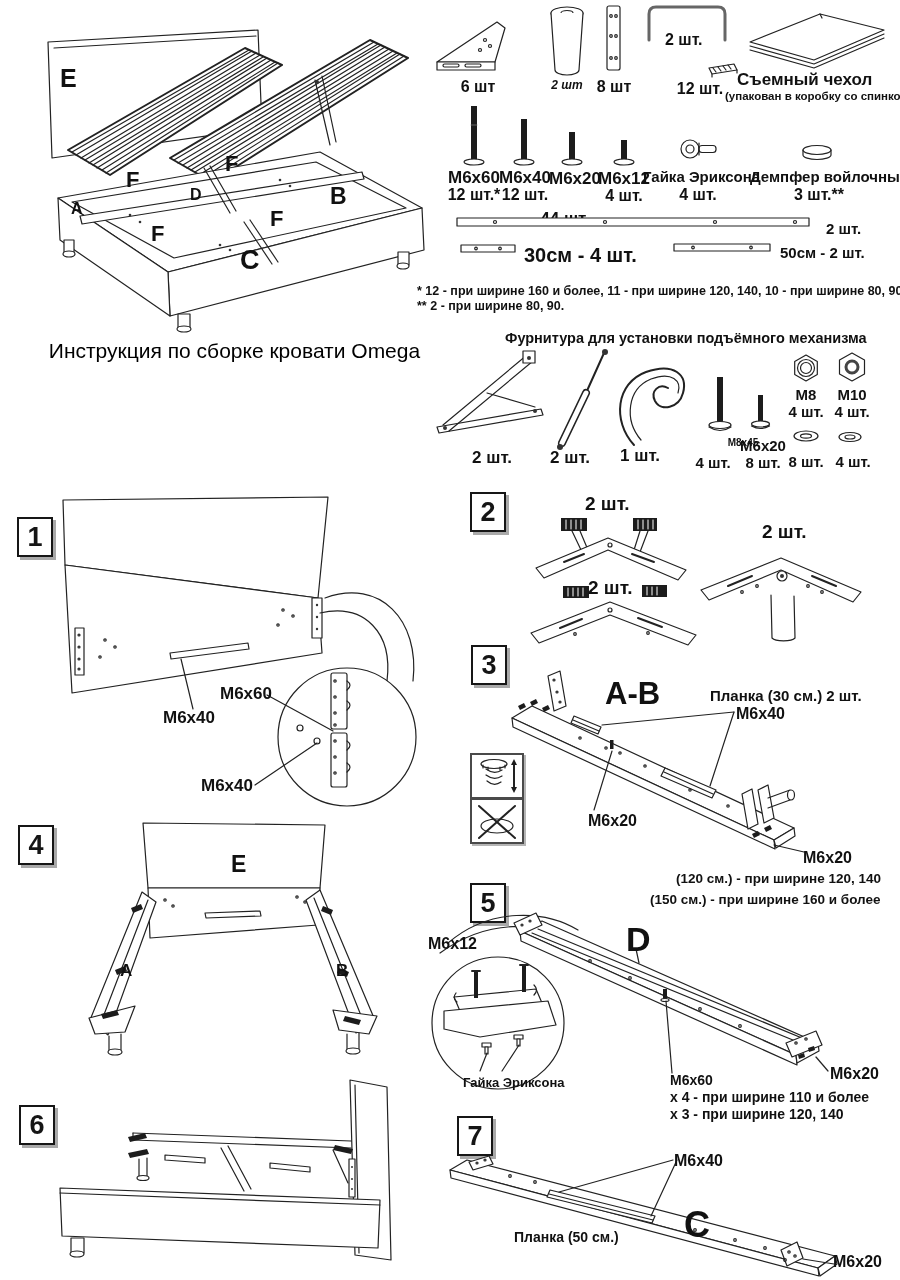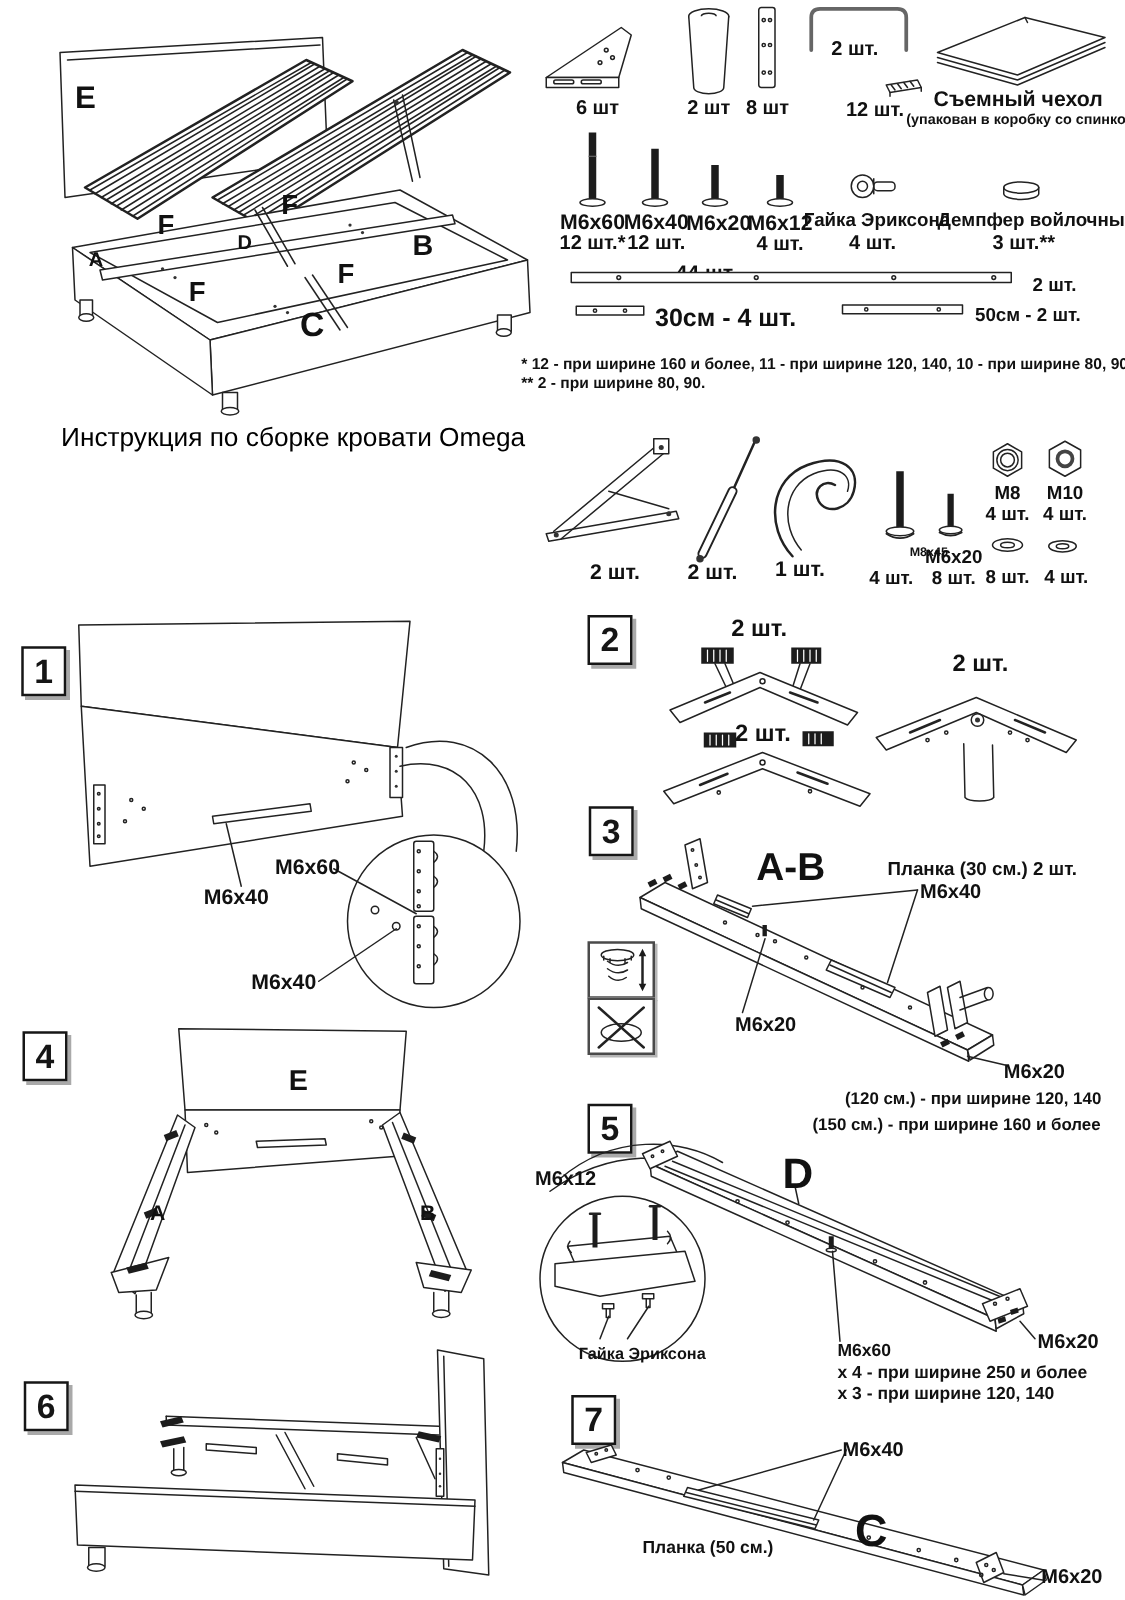--- a/index.html
+++ b/index.html
@@ -83,21 +83,21 @@
       <circle cx="55" cy="28" r="1.5"></circle>
       <circle cx="45" cy="32" r="1.5"></circle>
   </svg>
   <div class="L Lc" style="left:448px;top:78px;width:60px;font-size:16px;">6 шт</div>
 
   <svg style="left:547px;top:4px" width="40" height="78" viewBox="0 0 40 78">
     <ellipse class="w" cx="20" cy="9" rx="16" ry="6"></ellipse>
     <ellipse cx="20" cy="9" rx="6" ry="2.5"></ellipse>
     <path class="w" d="M4,9 L8,66 A12,5 0 0 0 32,66 L36,9"></path>
   </svg>
-  <div class="L Lc" style="left:537px;top:78px;width:60px;font-size:16px;">2 шт</div>
+  <div class="L Lc" style="left:537px;top:78px;width:60px;font-size:12px;font-style:italic;">2 шт</div>
 
   <svg style="left:603px;top:4px" width="22" height="70" viewBox="0 0 22 70">
     <rect class="w" x="4" y="2" width="13" height="64" rx="2"></rect>
     <circle cx="8" cy="12" r="1.3"></circle>
       <circle cx="13" cy="12" r="1.3"></circle>
     <circle cx="8" cy="32" r="1.3"></circle>
       <circle cx="13" cy="32" r="1.3"></circle>
     <circle cx="8" cy="54" r="1.3"></circle>
       <circle cx="13" cy="54" r="1.3"></circle>
   </svg>
@@ -115,21 +115,21 @@
       <line x1="31" y1="10" x2="31" y2="13"></line>
   </svg>
   <div class="L Lc" style="left:670px;top:80px;width:60px;font-size:16px;">12 шт.</div>
 
   <svg style="left:742px;top:8px" width="150" height="62" viewBox="0 0 150 62">
     <polygon class="w" points="8,34 78,6 142,22 72,52"></polygon>
     <polyline points="8,38 72,56 142,26"></polyline>
     <polyline points="8,42 72,60 142,30"></polyline>
     <line x1="78" y1="6" x2="80" y2="10"></line>
   </svg>
-  <div class="L" style="left:737px;top:70px;width:155px;text-align:center;font-size:17px;">Съемный чехол</div>
+  <div class="L" style="left:737px;top:70px;width:155px;font-size:17px;">Съемный чехол</div>
   <div class="L" style="left:725px;top:90px;width:175px;text-align:center;font-size:11.5px;">(упакован в коробку со спинкой)</div>
 
   <svg style="left:462px;top:105px" width="24" height="62" viewBox="0 0 24 62">
     <rect class="k" x="9" y="1" width="6" height="55"></rect>
       <line x1="9" y1="20" x2="15" y2="20" style="stroke:#777;stroke-width:.8"></line>
     <ellipse class="w" cx="12" cy="57" rx="10" ry="3"></ellipse>
   </svg>
   <svg style="left:512px;top:118px" width="24" height="49" viewBox="0 0 24 49">
     <rect class="k" x="9" y="1" width="6" height="42"></rect>
     <ellipse class="w" cx="12" cy="44" rx="10" ry="3"></ellipse>
@@ -185,20 +185,21 @@
       <circle cx="78" cy="4.5" r="1.3"></circle>
   </svg>
   <div class="L" style="left:780px;top:244px;font-size:15px;">50см - 2 шт.</div>
   <div class="L" style="left:417px;top:284px;font-size:12.5px;">* 12 - при ширине 160 и более, 11 - при ширине 120, 140, 10 - при ширине 80, 90.</div>
   <div class="L" style="left:417px;top:299px;font-size:12.5px;">** 2 - при ширине 80, 90.</div>
 
   <div class="title">
     <div>Инструкция по сборке кровати Omega</div>
   </div>
 
+  <div class="L Lc" style="left:505px;top:330px;width:330px;font-size:14.5px;">Фурнитура для установки подъёмного механизма</div>
   <svg style="left:435px;top:347px" width="112" height="92" viewBox="0 0 112 92">
     <polygon class="w" points="2,80 106,62 108,68 4,86"></polygon>
     <line x1="8" y1="78" x2="92" y2="8"></line>
       <line x1="14" y1="84" x2="98" y2="14"></line>
     <rect class="w" x="88" y="4" width="12" height="12"></rect>
     <line x1="52" y1="46" x2="100" y2="60"></line>
     <circle class="d" cx="10" cy="81" r="2"></circle>
       <circle class="d" cx="94" cy="11" r="2"></circle>
       <circle class="d" cx="100" cy="64" r="2"></circle>
   </svg>
@@ -490,21 +491,21 @@
       <rect class="w" x="87" y="154" width="3" height="7"></rect>
     <line x1="57" y1="168" x2="50" y2="186"></line>
       <line x1="89" y1="160" x2="72" y2="186"></line>
   </svg>
   <div class="L" style="left:650px;top:892px;font-size:13.5px;">(150 см.) - при ширине 160 и более</div>
   <div class="L" style="left:676px;top:871px;font-size:13.5px;text-align:right;">(120 см.) - при ширине 120, 140</div>
   <div class="L" style="left:626px;top:920px;font-size:34px;">D</div>
   <div class="L" style="left:428px;top:935px;font-size:16px;">M6x12</div>
   <div class="L" style="left:463px;top:1075px;font-size:13px;">Гайка Эриксона</div>
   <div class="L" style="left:670px;top:1072px;font-size:14px;">M6x60</div>
-  <div class="L" style="left:670px;top:1089px;font-size:14px;">x 4 - при ширине 250 и более</div>
+  <div class="L" style="left:670px;top:1089px;font-size:14px;">x 4 - при ширине 110 и более</div>
   <div class="L" style="left:670px;top:1106px;font-size:14px;">x 3 - при ширине 120, 140</div>
   <div class="L" style="left:830px;top:1065px;font-size:16px;">M6x20</div>
 
   <div class="stepnum" style="left:19px;top:1105px;">6</div>
   <svg style="left:15px;top:1075px" width="430" height="202" viewBox="0 0 430 202">
 
     <polygon class="w" points="335,5 372,12 376,185 340,180"></polygon>
     <line x1="340" y1="10" x2="344" y2="178"></line>
 
     <line x1="118" y1="58" x2="336" y2="66"></line>

